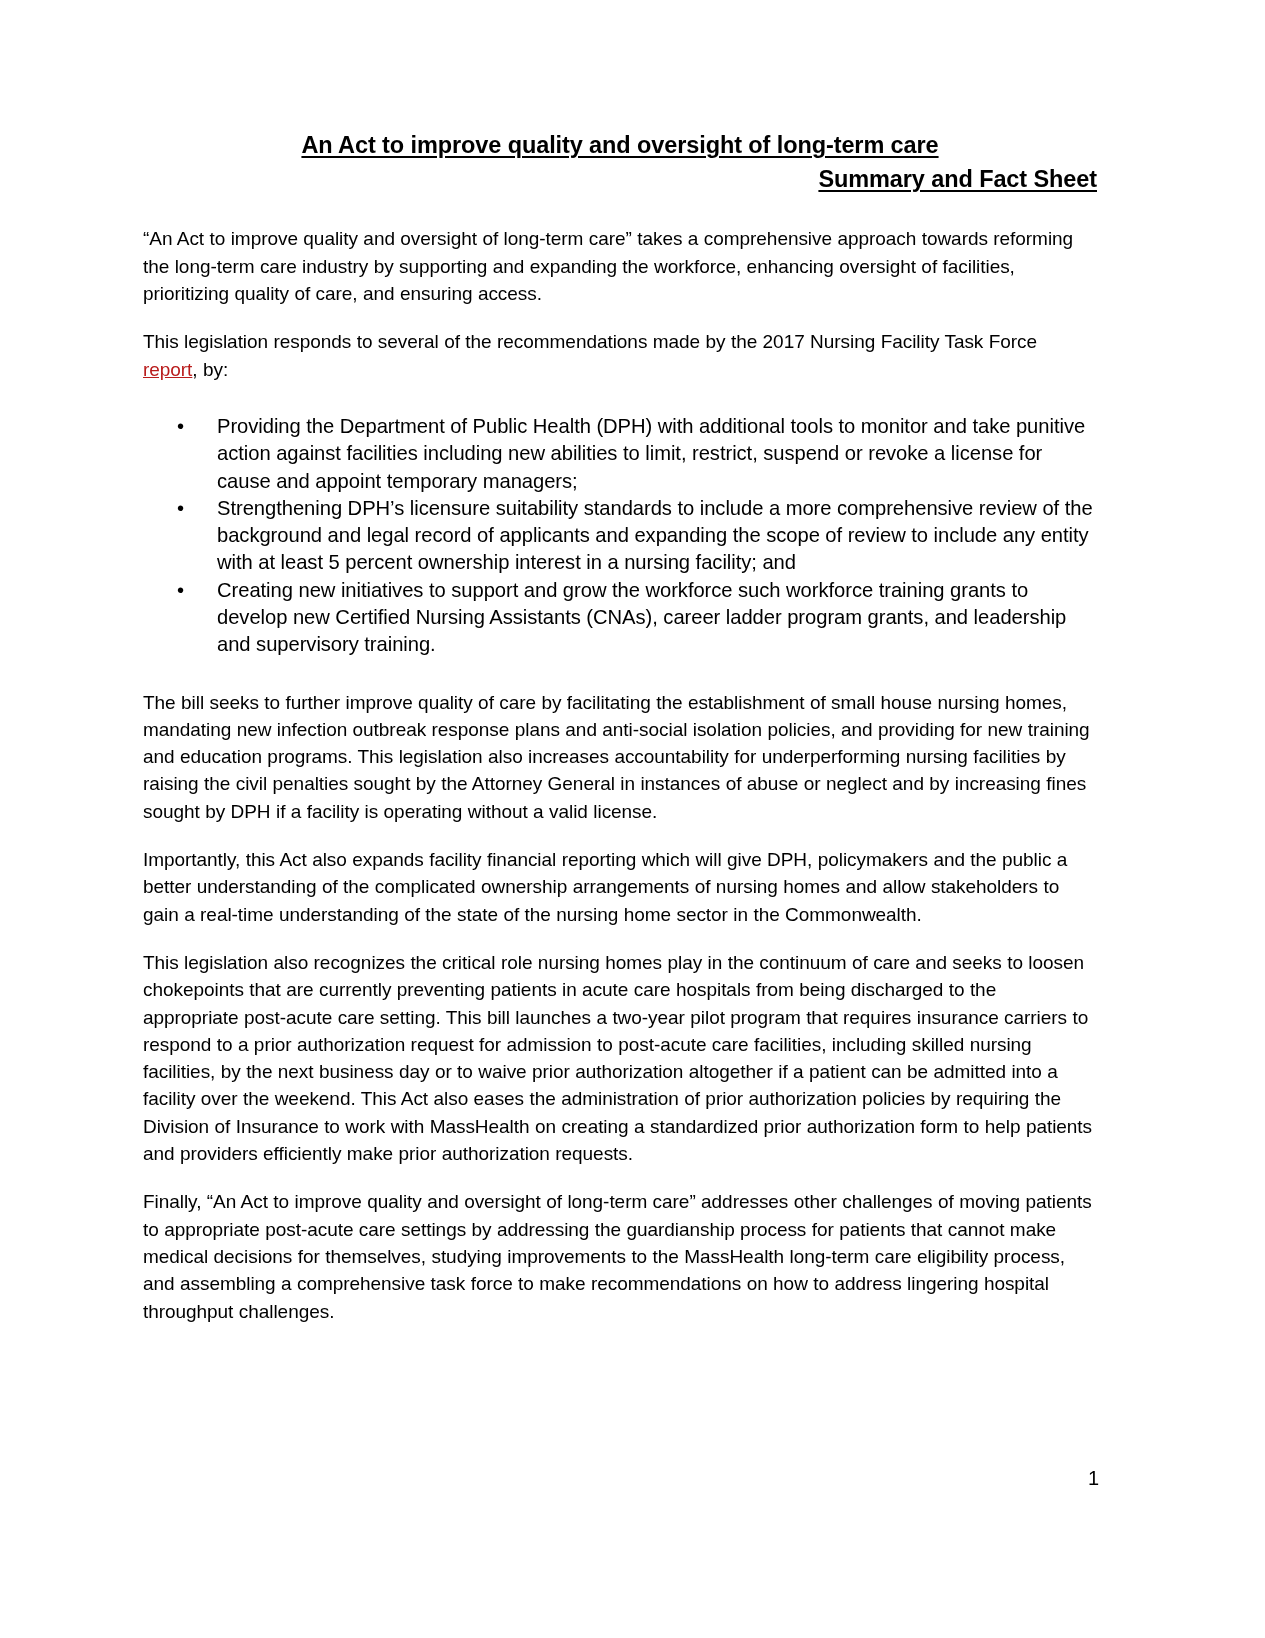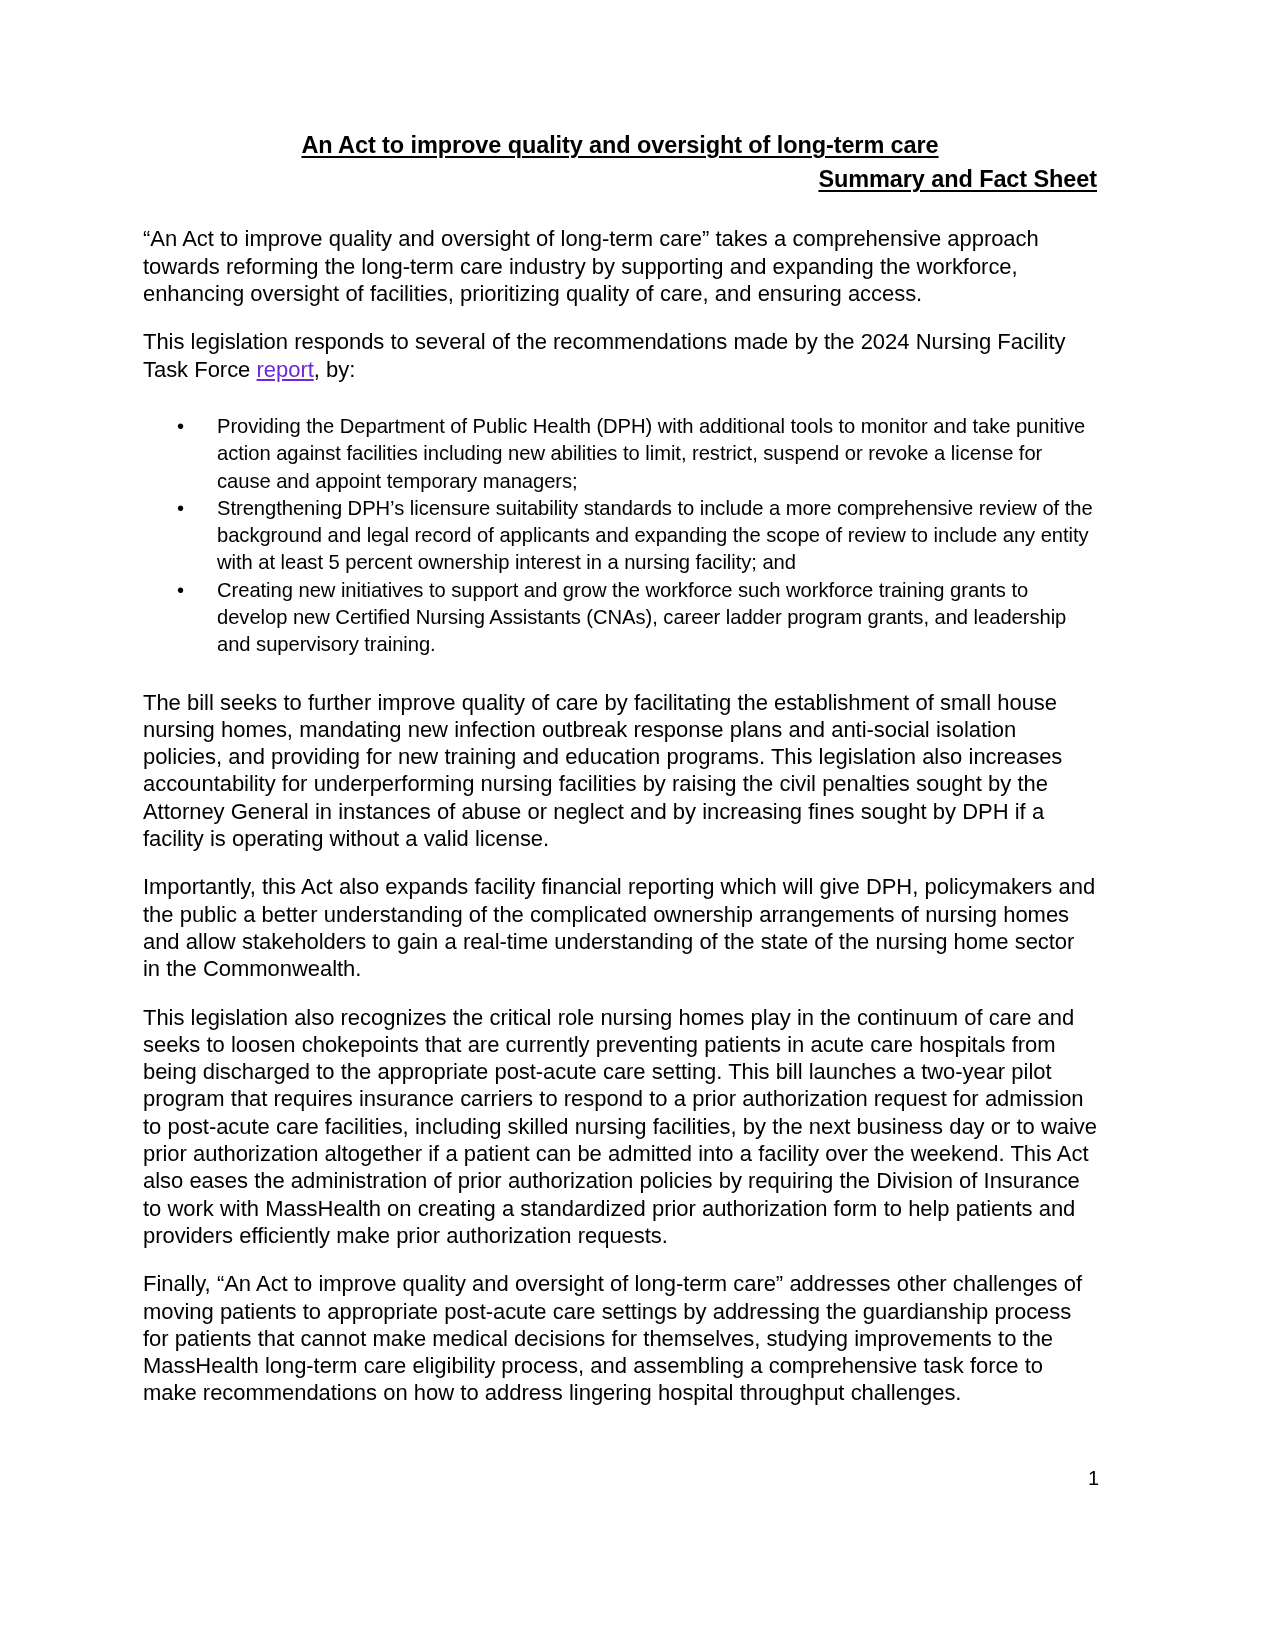--- a/index.html
+++ b/index.html
@@ -33,29 +33,29 @@
     text-decoration: underline;
     text-underline-offset: 3px;
     text-decoration-thickness: 2px;
   }
   .doc-title .tline-2 {
     display: block;
     margin-top: 2px;
     text-align: right;
   }
   p.body-para {
-    font-size: 22px;
+    font-size: 19px;
     line-height: 27.3px;
     margin: 0 0 21px 0;
     text-align: left;
     letter-spacing: -0.05px;
     word-spacing: 0.2px;
   }
   a.inline-link {
-    color: #6d28d9;
+    color: #b91c1c;
     text-decoration: underline;
   }
   ul.bullet-list {
     list-style: none;
     margin: 0 0 21px 0;
     padding: 0;
   }
   ul.bullet-list li {
     position: relative;
     font-size: 20.2px;
@@ -86,21 +86,21 @@
 <div class="page">
 
   <h1 class="doc-title">
     <span class="tline">An Act to improve quality and oversight of long-term care</span>
     <span class="tline tline-2">Summary and Fact Sheet</span>
   </h1>
 
   <p class="body-para">“An Act to improve quality and oversight of long-term care” takes a comprehensive approach towards reforming the long-term care industry by supporting and expanding the workforce, enhancing oversight of facilities, prioritizing quality of care, and ensuring access.</p>
 
   <p class="body-para">
-    <span>This legislation responds to several of the recommendations made by the 2024 Nursing Facility Task Force </span><a class="inline-link" href="#">report</a><span>, by:</span>
+    <span>This legislation responds to several of the recommendations made by the 2017 Nursing Facility Task Force </span><a class="inline-link" href="#">report</a><span>, by:</span>
   </p>
 
   <div class="spacer-sm"></div>
 
   <ul class="bullet-list">
     <li>
       <span class="bullet-dot">•</span>
       <span>Providing the Department of Public Health (DPH) with additional tools to monitor and take punitive action against facilities including new abilities to limit, restrict, suspend or revoke a license for cause and appoint temporary managers;</span>
     </li>
     <li>

